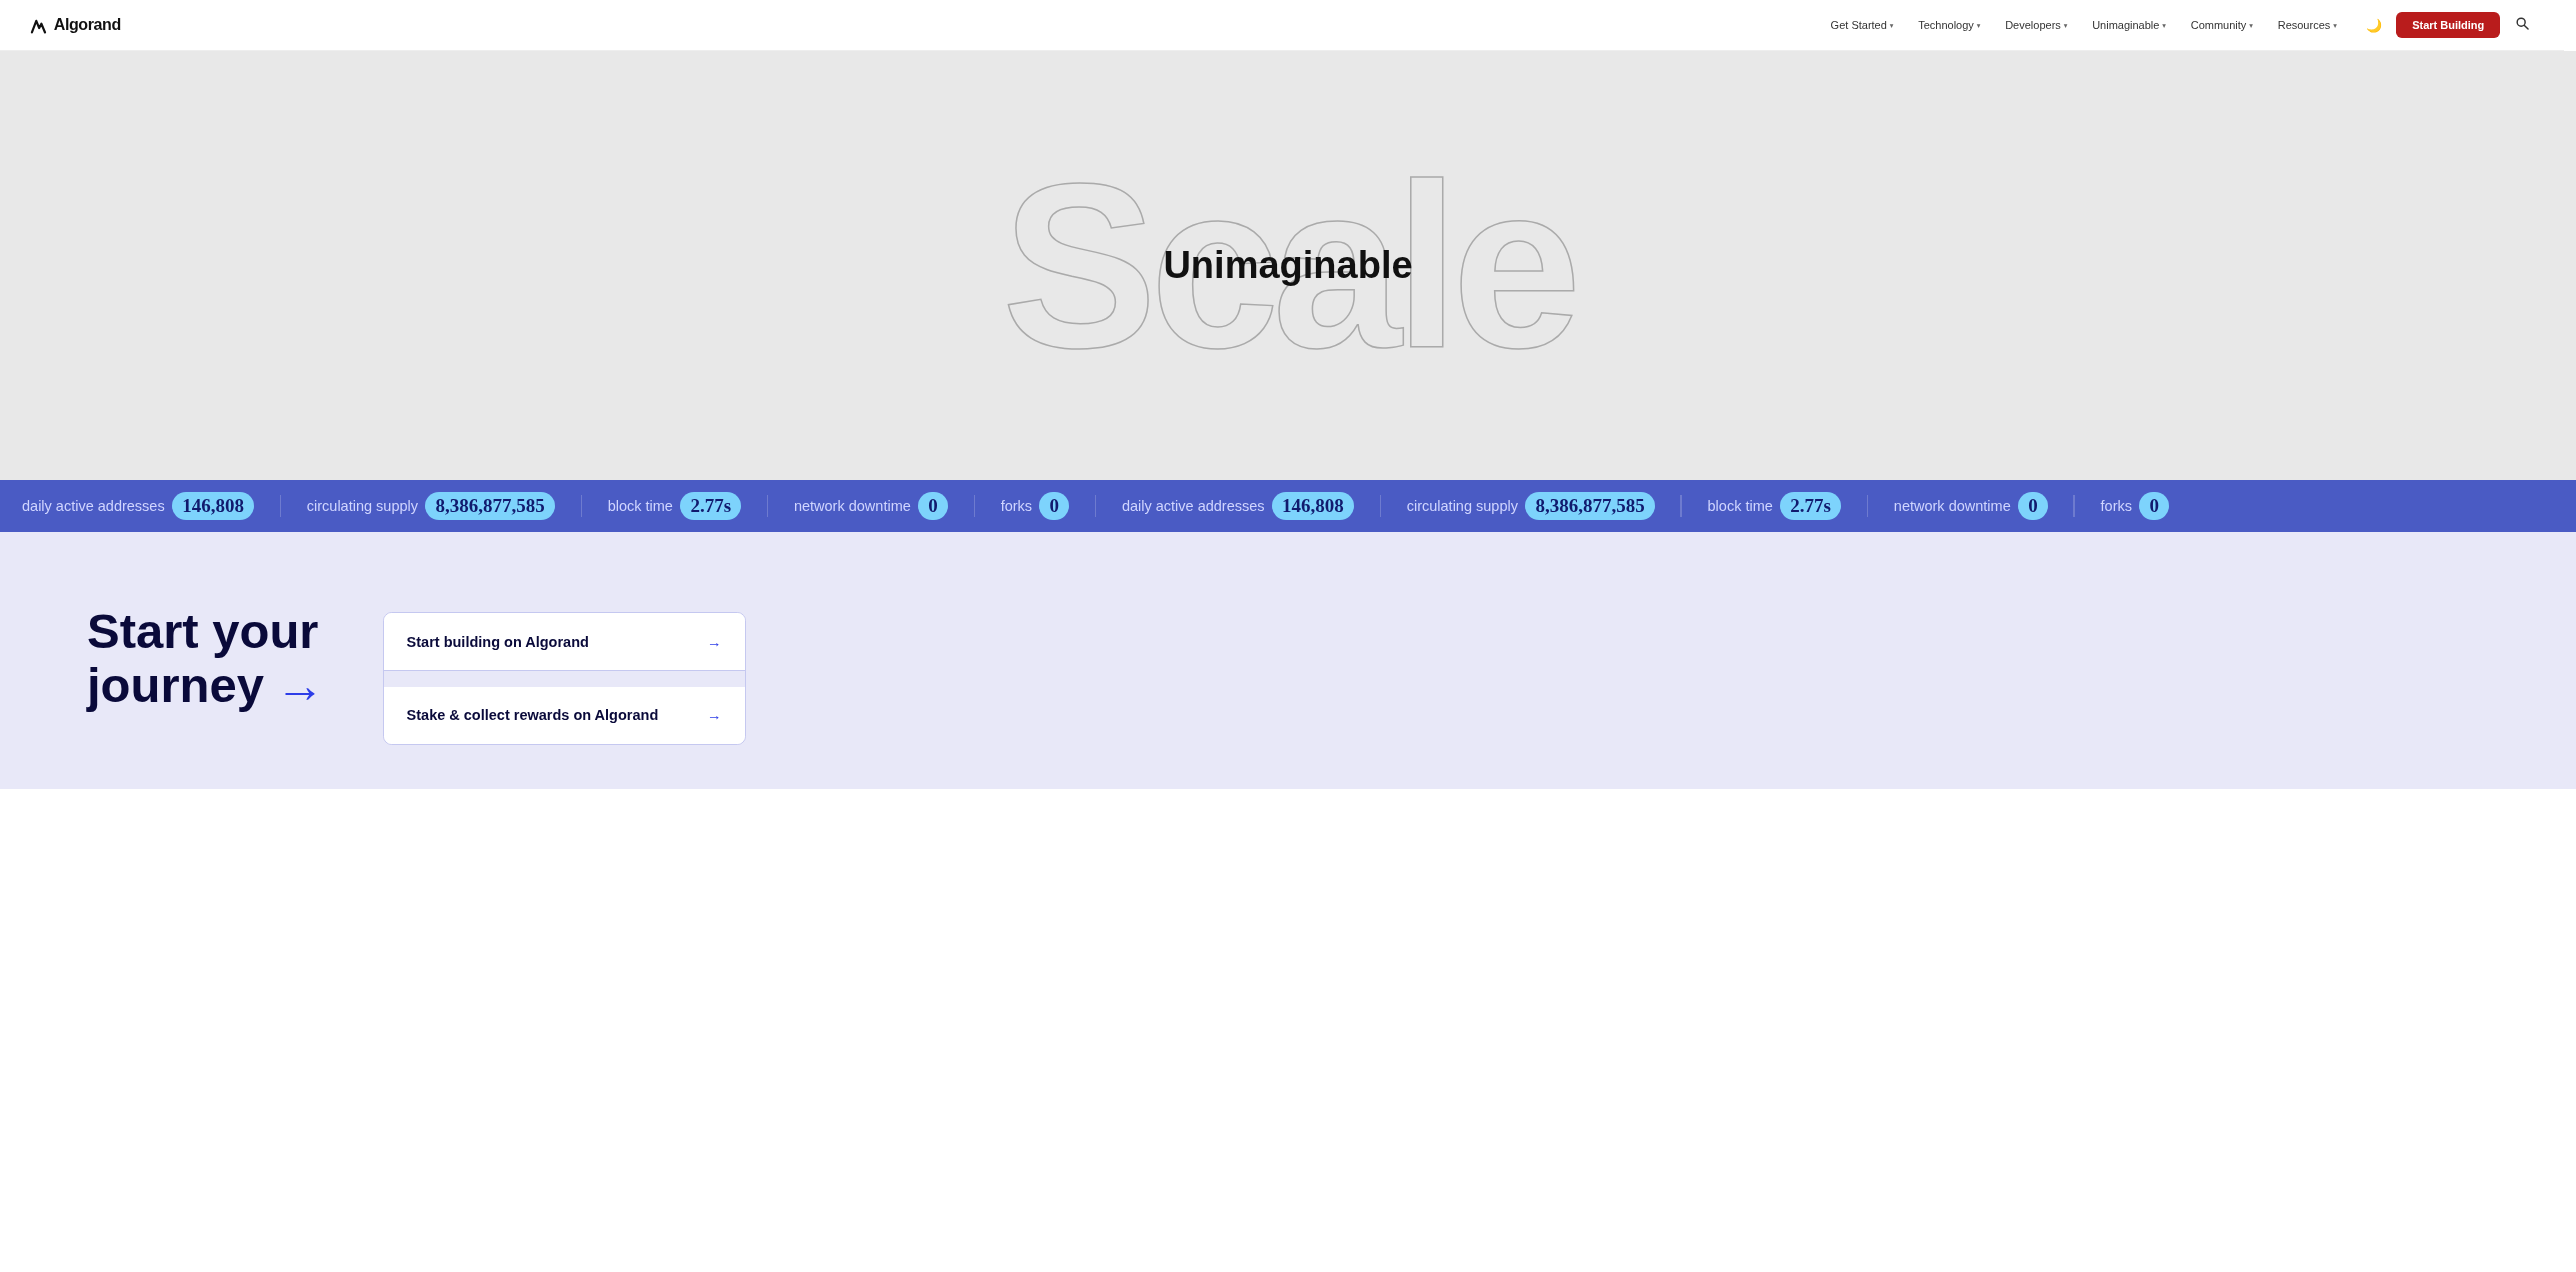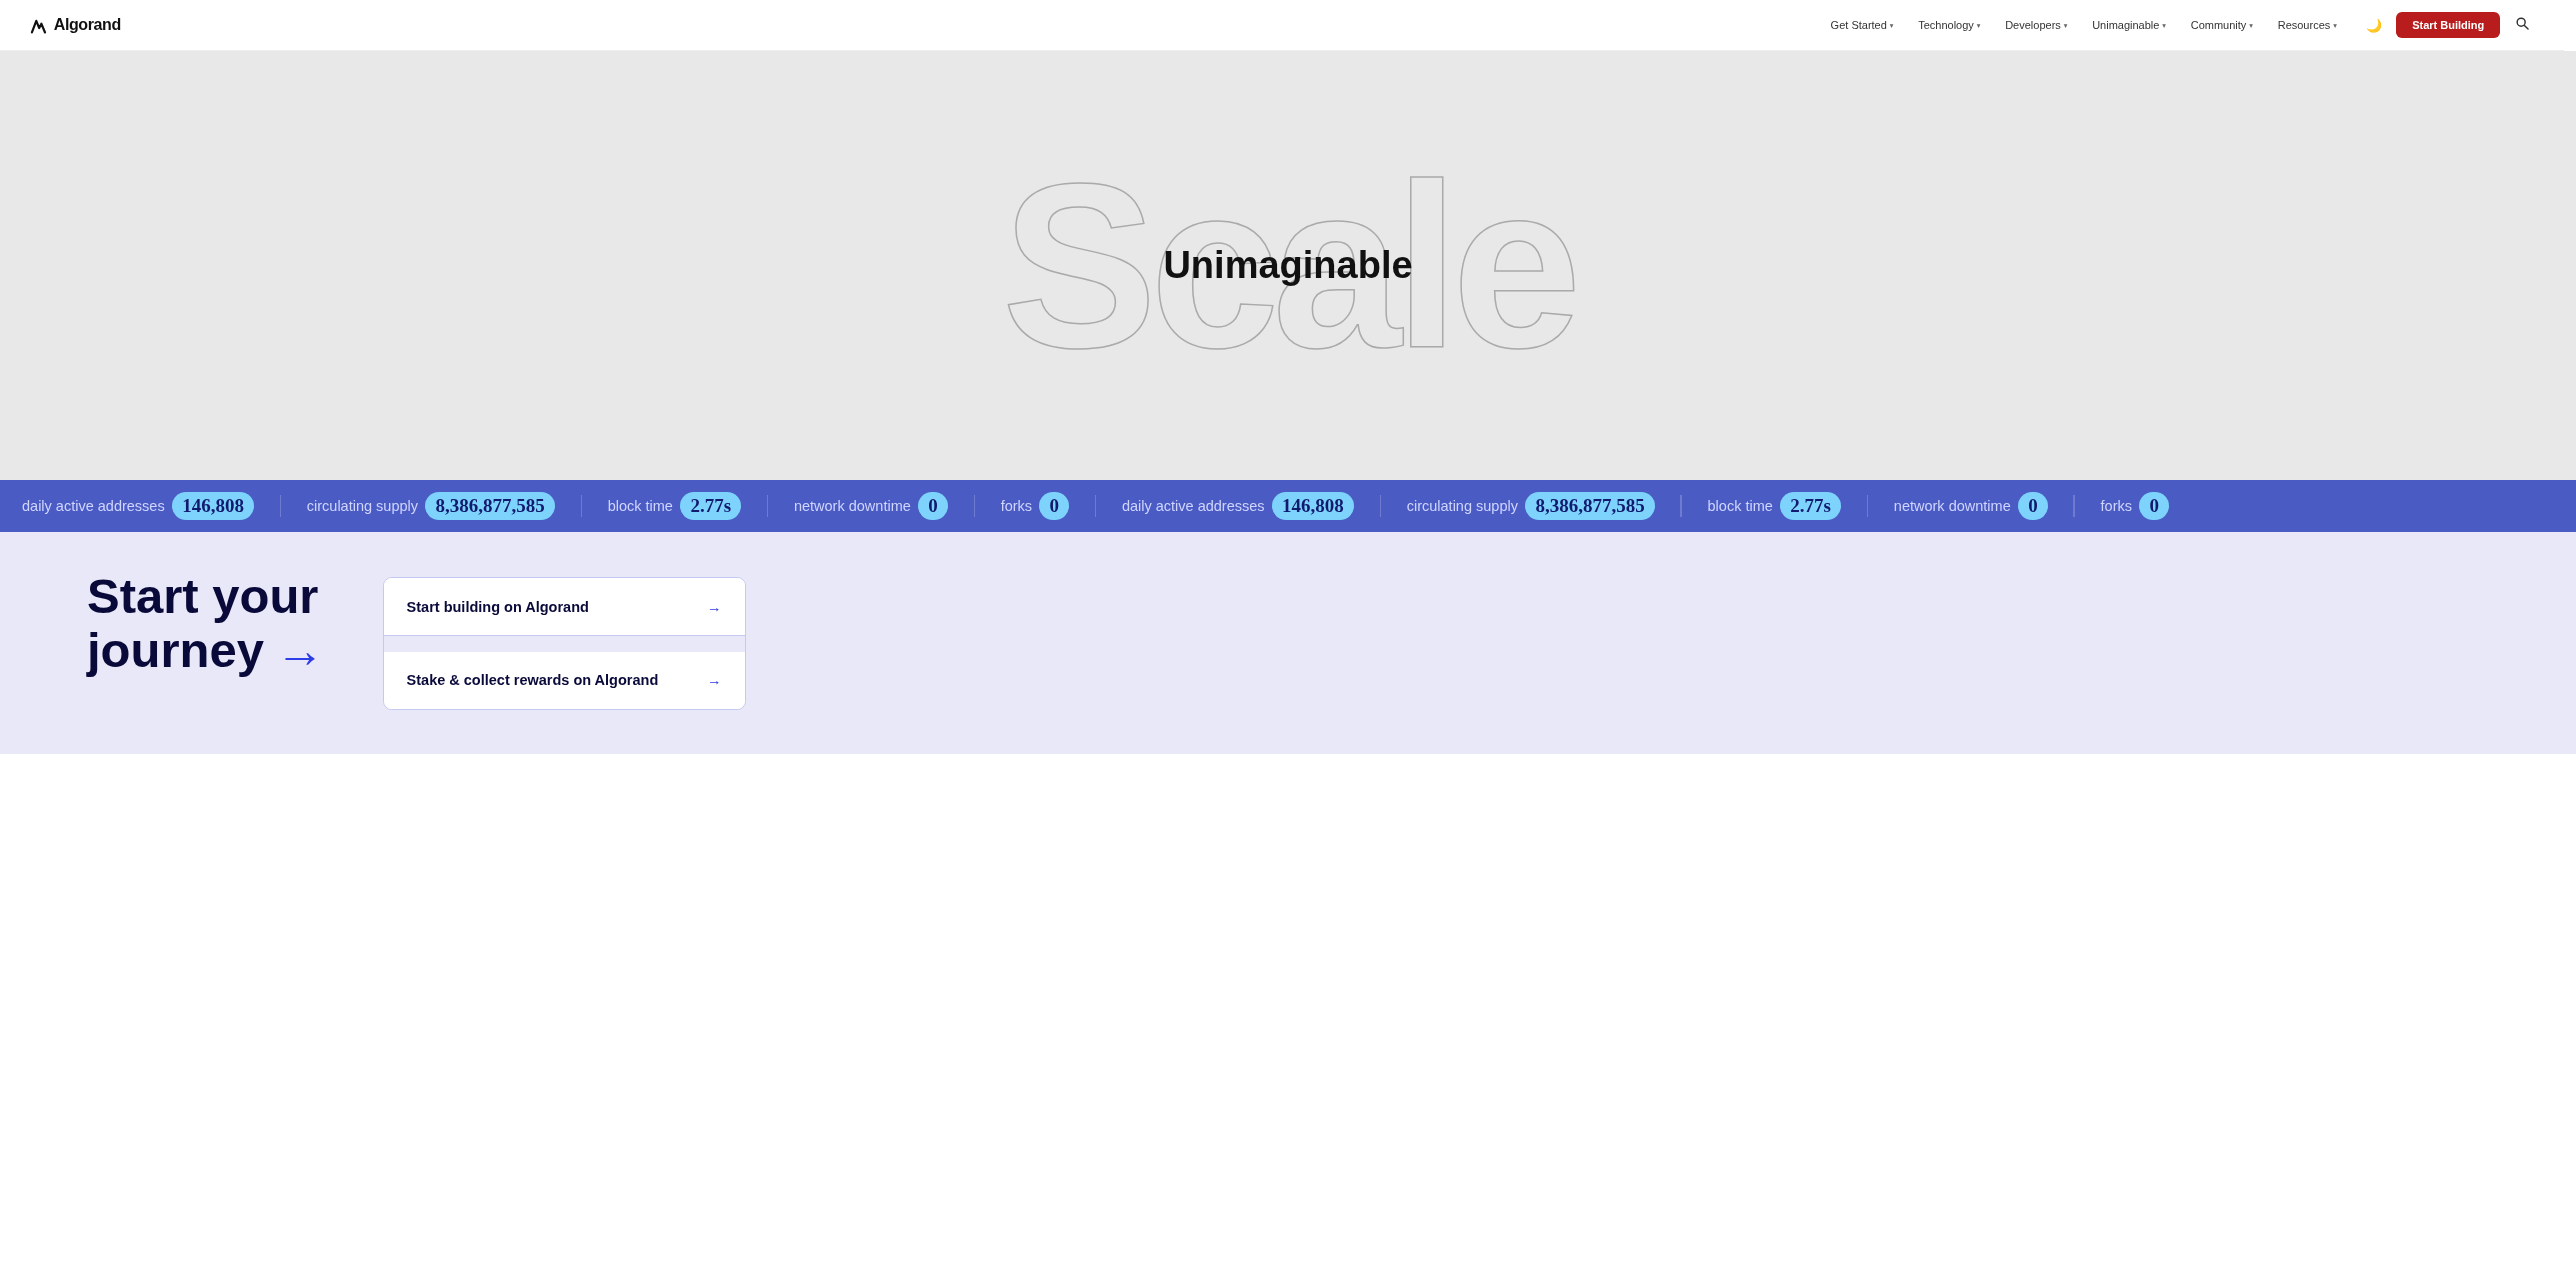--- a/index.html
+++ b/index.html
@@ -164,21 +164,21 @@
       background: rgba(255,255,255,0.2);
       margin: 0 3.6px;
     }
 
     
     .bottom-section {
       background: #e8e8f8;
       min-height: 182px;
       display: flex;
       align-items: flex-start;
-      padding: 38px 87px 44px;
+      padding: 73px 87px 44px;
       gap: 58px;
     }
     .journey-title {
       font-size: 49px;
       font-weight: 800;
       color: #0a0a3a;
       line-height: 1.1;
       display: flex;
       flex-direction: column;
     }

